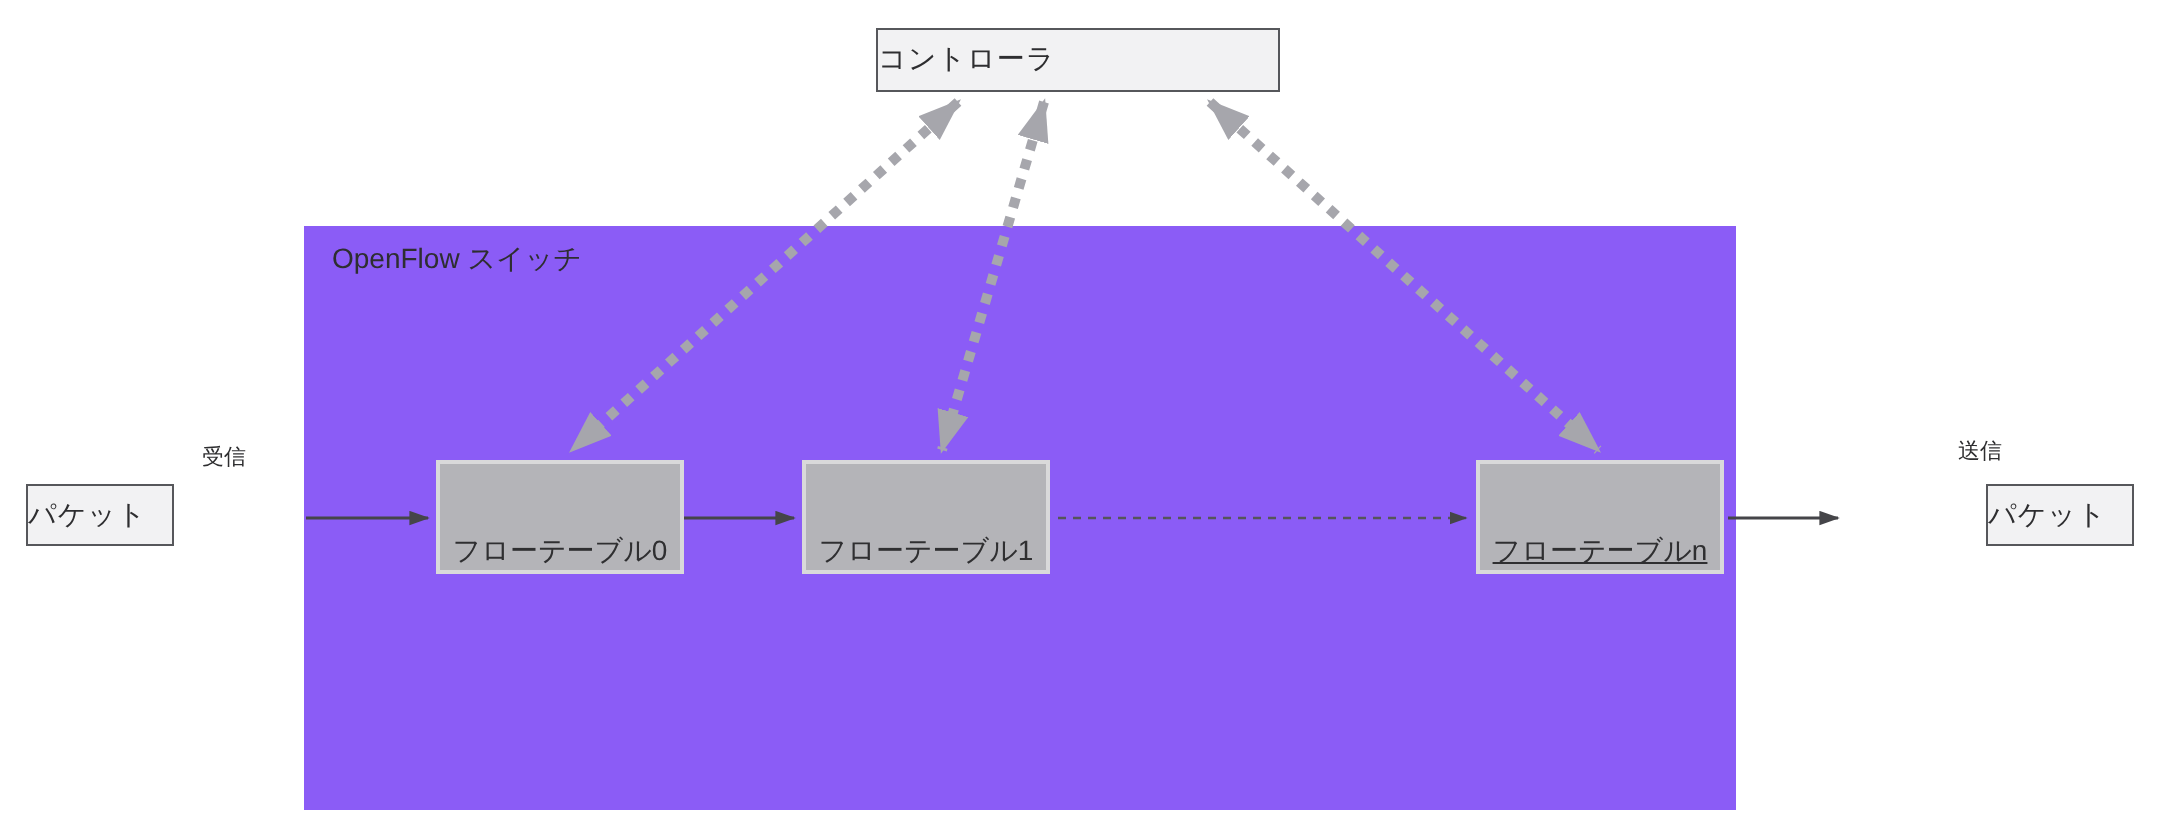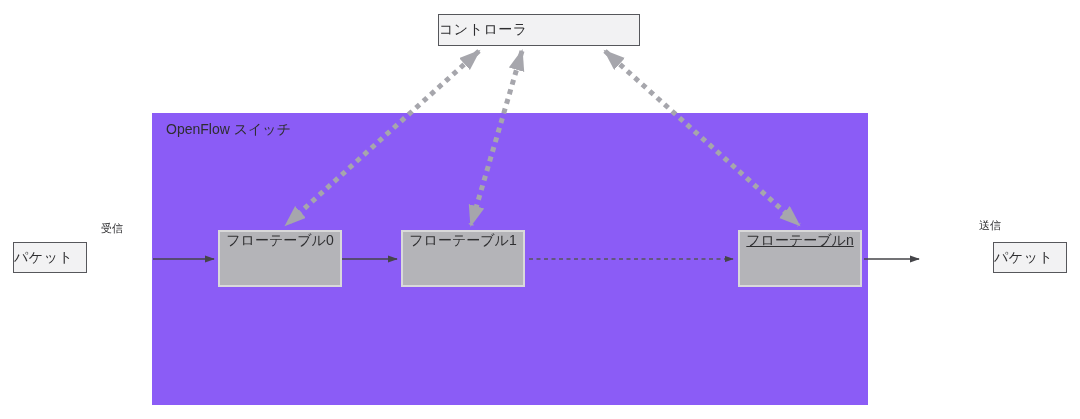--- a/index.html
+++ b/index.html
@@ -52,21 +52,21 @@
   
   .flow-table {
     position: absolute;
     top: 230px;
     width: 124px;
     height: 57px;
     background: #b4b4b8;
     border: 2px solid #d9d9da;
     box-sizing: border-box;
     display: flex;
-    align-items: flex-start;
+    align-items: flex-end;
     justify-content: center;
     font-size: 14px;
     color: #2f2f31;
     white-space: nowrap;
   }
   .flow-table-0 { left: 218px; }
   .flow-table-1 { left: 401px; }
   .flow-table-n { left: 738px; text-decoration: underline; }
   
   .port-label {

